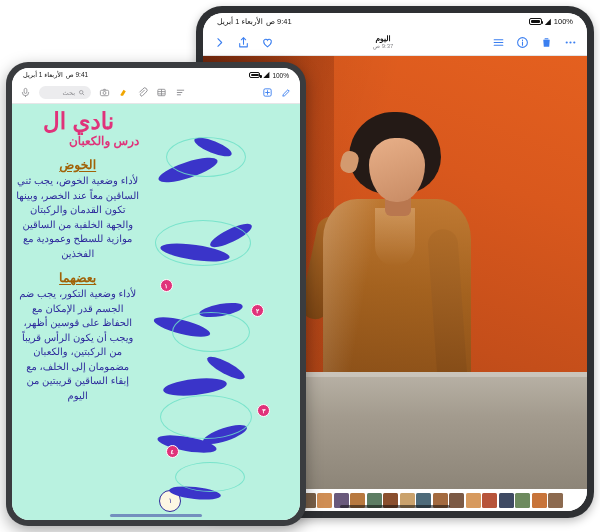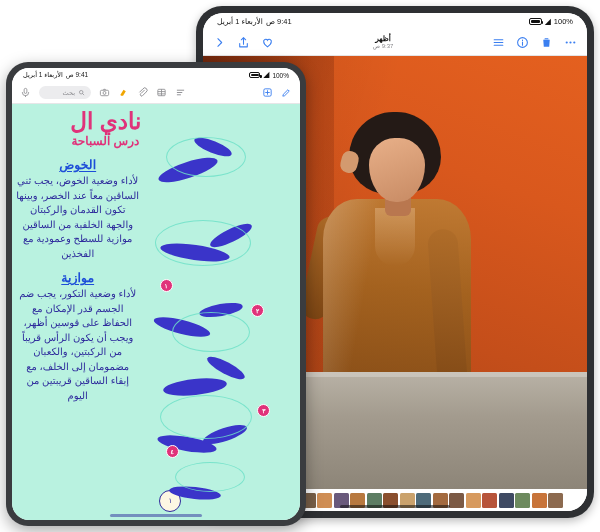--- a/index.html
+++ b/index.html
@@ -290,36 +290,36 @@
     direction: rtl;
     text-align: center;
     color: #2e2b9c;
   }
   .note-title {
     font-size: 23px;
     font-weight: 700;
     color: #e0327a;
     line-height: 1;
     white-space: nowrap;
-    text-align: right;
+    text-align: center;
     margin-right: -2px;
   }
   .note-subtitle {
     font-size: 12px;
     font-weight: 700;
     color: #e0327a;
     line-height: 1.1;
     text-align: right;
     margin-top: 2px;
     white-space: nowrap;
   }
   .sec-head {
     font-size: 12.5px;
     font-weight: 700;
-    color: #1d4ed8;
+    color: #a16207;
     margin: 9px 0 2px;
     text-decoration: underline;
     text-underline-offset: 2px;
   }
   .sec-body {
     font-size: 10px;
     line-height: 1.45;
     color: #2e2b9c;
   }
   
@@ -414,21 +414,21 @@
               </svg>
           </span>
           <span class="ptb-icon">
             <svg viewBox="0 0 24 24" fill="none" stroke="currentColor" stroke-width="2">
                 <path d="M4 7h16M4 12h16M4 17h16" stroke-linecap="round"></path>
               </svg>
           </span>
         </div>
 
         <div class="photos-title">
-          <div class="t1">أظهر</div>
+          <div class="t1">اليوم</div>
           <div class="t2">9:37 ص</div>
         </div>
 
         <div class="ptb-group">
           <span class="ptb-icon">
             <svg viewBox="0 0 24 24" fill="none" stroke="currentColor" stroke-width="2">
                 <path d="M12 20s-7-4.6-7-9.2A3.8 3.8 0 0 1 12 8a3.8 3.8 0 0 1 7 2.8C19 15.4 12 20 12 20z"></path>
               </svg>
           </span>
           <span class="ptb-icon">
@@ -587,26 +587,26 @@
               <div class="wave" style="left: 8%; top: 70%; width: 92px; height: 44px;"></div>
               <div class="wave" style="left: 18%; top: 86%; width: 70px; height: 30px;"></div>
               <div class="pin" style="left: 8%; top: 42%;">١</div>
               <div class="pin" style="left: 68%; top: 48%;">٢</div>
               <div class="pin" style="left: 72%; top: 72%;">٣</div>
               <div class="pin" style="left: 12%; top: 82%;">٤</div>
             </div>
 
           <div class="note-text">
             <div class="note-title">نادي ال</div>
-            <div class="note-subtitle">درس السباحة</div>
+            <div class="note-subtitle">درس والكعبان</div>
 
             <div class="sec-head">الخوض</div>
             <div class="sec-body">لأداء وضعية الخوض، يجب ثني الساقين معاً عند الخصر، وبينها تكون القدمان والركبتان والجهة الخلفية من الساقين موازية للسطح وعمودية مع الفخذين</div>
 
-            <div class="sec-head">موازية</div>
+            <div class="sec-head">بعضهما</div>
             <div class="sec-body">لأداء وضعية التكور، يجب ضم الجسم قدر الإمكان مع الحفاظ على قوسين أظهر، ويجب أن يكون الرأس قريباً من الركبتين، والكعبان مضمومان إلى الخلف، مع إبقاء الساقين قريبتين من اليوم</div>
           </div>
 
         </div>
         <div class="home-indicator-front"></div>
       </div>
 
     </div>
   </div>
 

